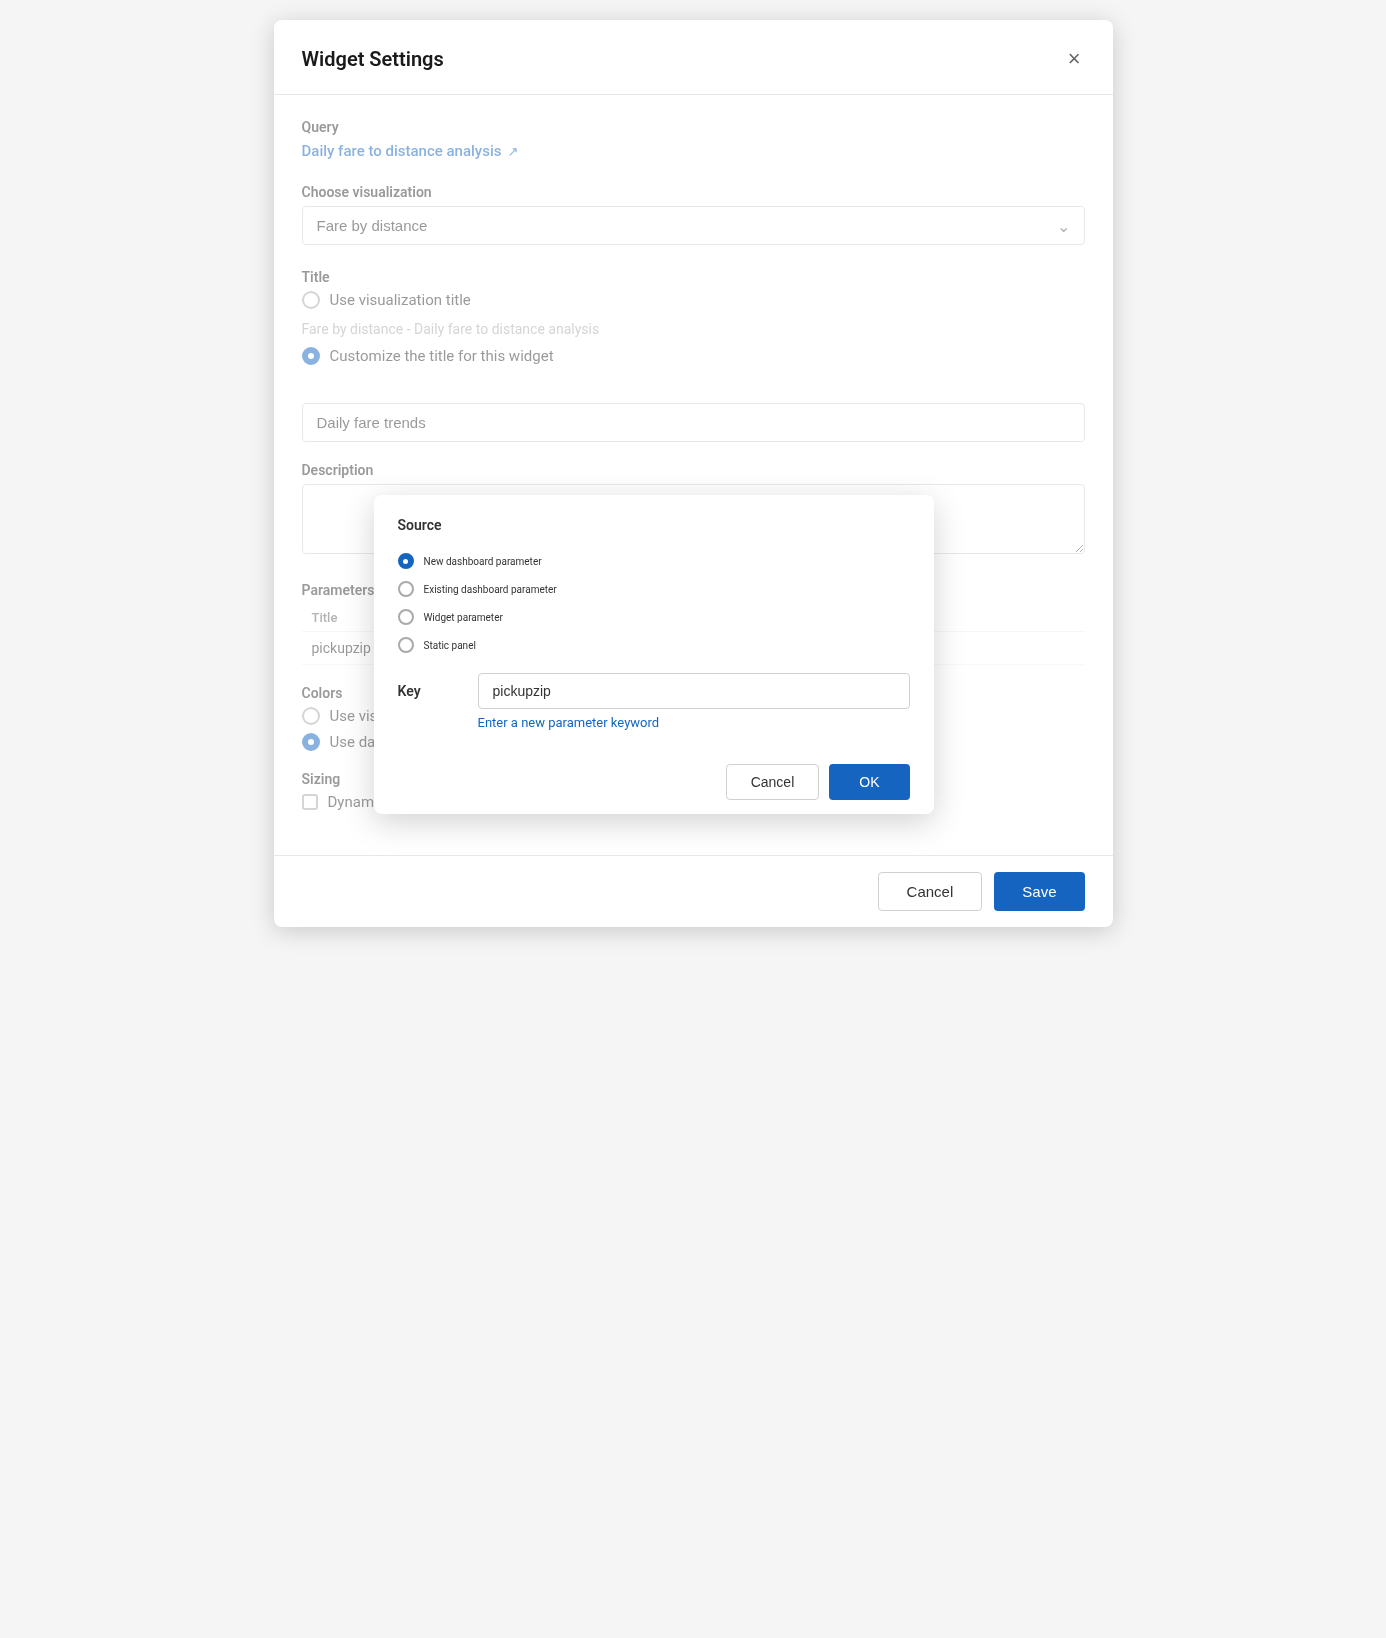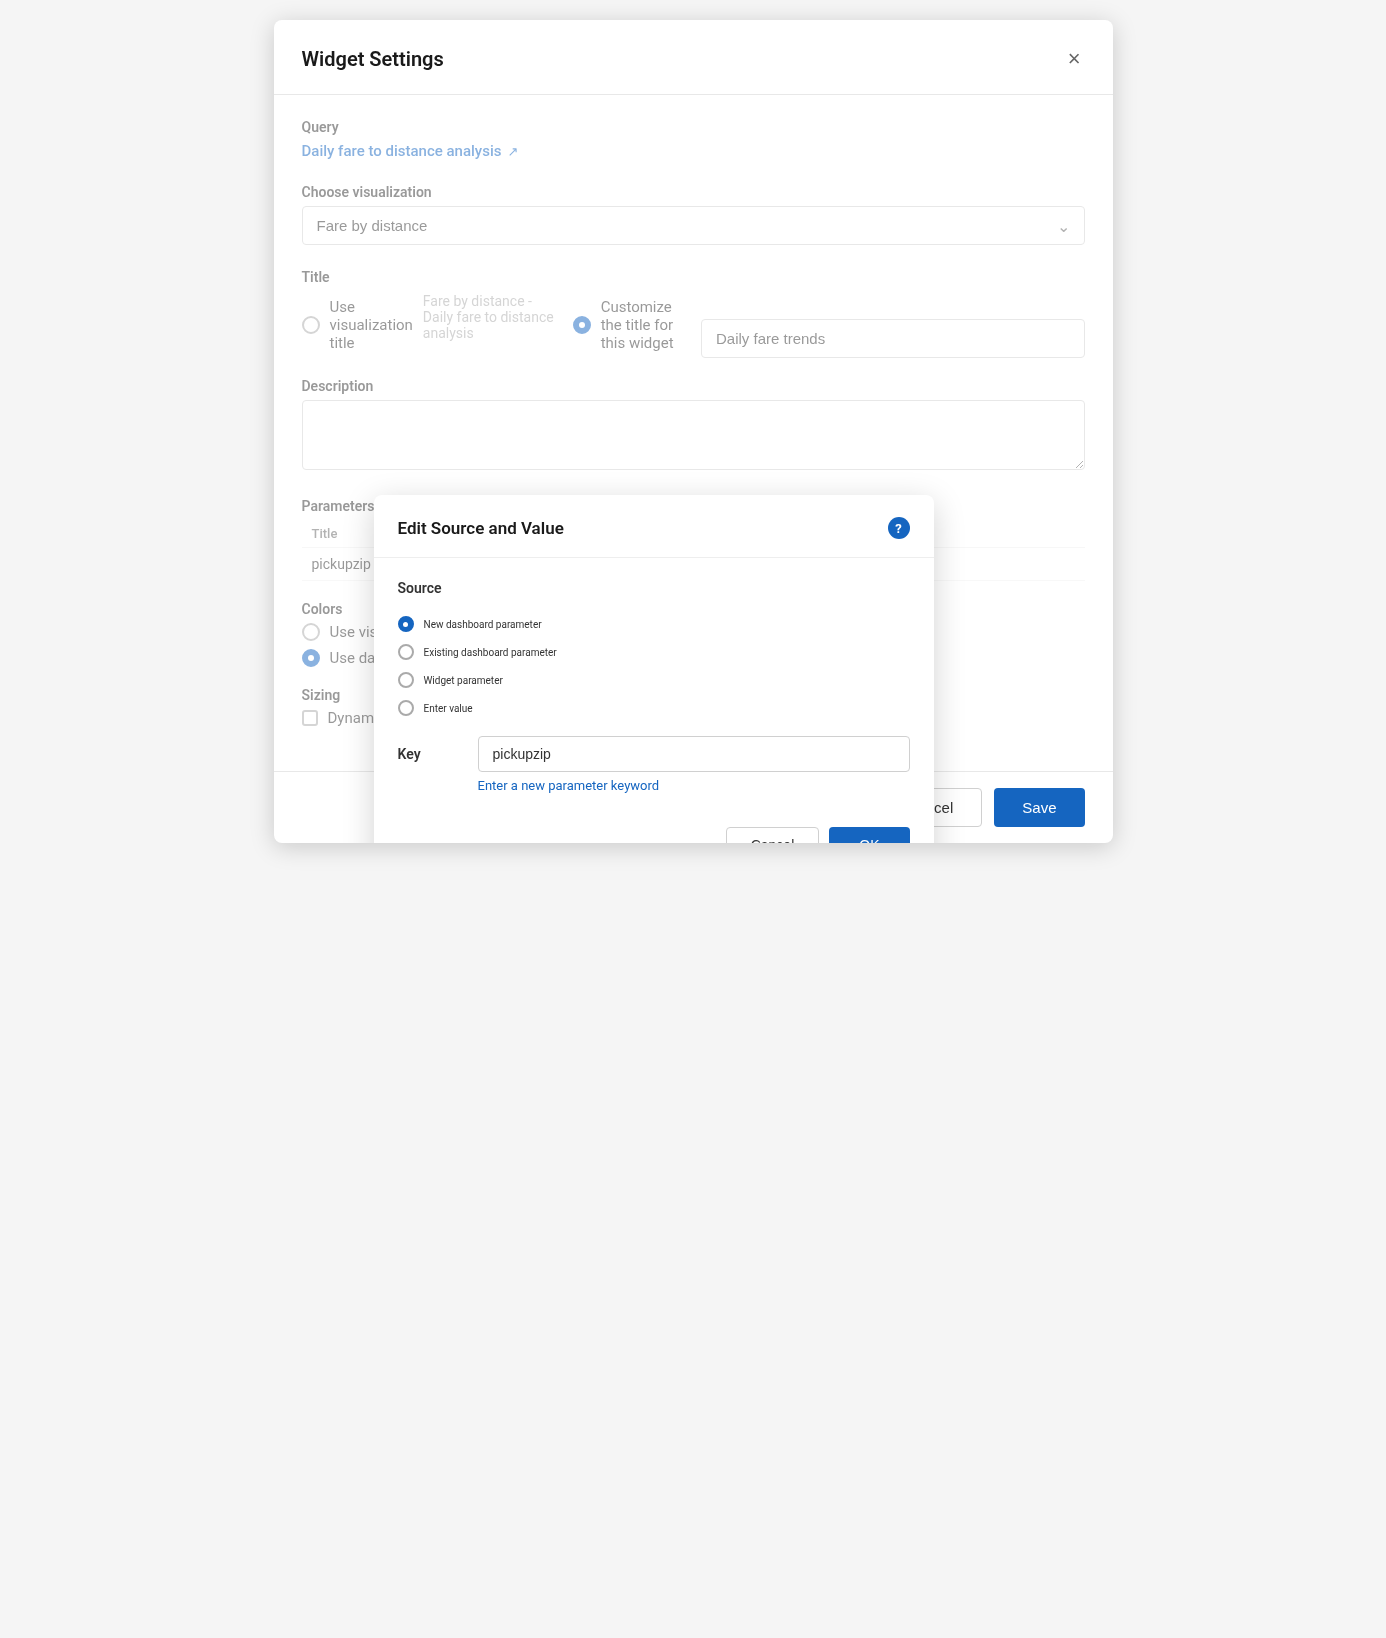--- a/index.html
+++ b/index.html
@@ -85,21 +85,21 @@
     }
     .select-chevron {
       position: absolute;
       right: 14px;
       top: 50%;
       transform: translateY(-50%);
       color: #666;
       pointer-events: none;
     }
     .title-section { margin-bottom: 20px; }
-    .radio-group { display: flex; flex-direction: row; gap: 10px; }
+    .radio-group { display: flex; flex-direction: column; gap: 10px; }
     .radio-option {
       display: flex;
       align-items: center;
       gap: 10px;
       cursor: pointer;
     }
     .radio-circle {
       width: 18px;
       height: 18px;
       border-radius: 50%;
@@ -455,43 +455,39 @@
       <div class="section-label">Sizing</div>
       <div class="checkbox-row">
         <span class="checkbox-box"></span>
         <span class="radio-label">Dynamically resize panel height</span>
       </div>
     </div>
 
     <div class="overlay"></div>
 
     <div class="sub-modal">
-      <div class="sub-modal-header">
-        <span class="sub-modal-title">Edit Source and Value</span>
-        <span class="help-icon">?</span>
-      </div>
       <div class="sub-modal-body">
         <div class="source-row">
           <span class="source-label">Source</span>
           <div class="source-options">
             <label class="sub-radio-option">
               <span class="sub-radio-circle selected"></span>
               <span class="sub-radio-label">New dashboard parameter</span>
             </label>
             <label class="sub-radio-option">
               <span class="sub-radio-circle"></span>
               <span class="sub-radio-label">Existing dashboard parameter</span>
             </label>
             <label class="sub-radio-option">
               <span class="sub-radio-circle"></span>
               <span class="sub-radio-label">Widget parameter</span>
             </label>
             <label class="sub-radio-option">
               <span class="sub-radio-circle"></span>
-              <span class="sub-radio-label">Enter value</span>
+              <span class="sub-radio-label">Static panel</span>
             </label>
           </div>
         </div>
         <div class="key-row">
           <span class="key-label">Key</span>
           <div class="key-input-wrapper">
             <input class="key-input" type="text" value="pickupzip" style="">
             <div class="key-hint">Enter a new parameter keyword</div>
           </div>
         </div>

